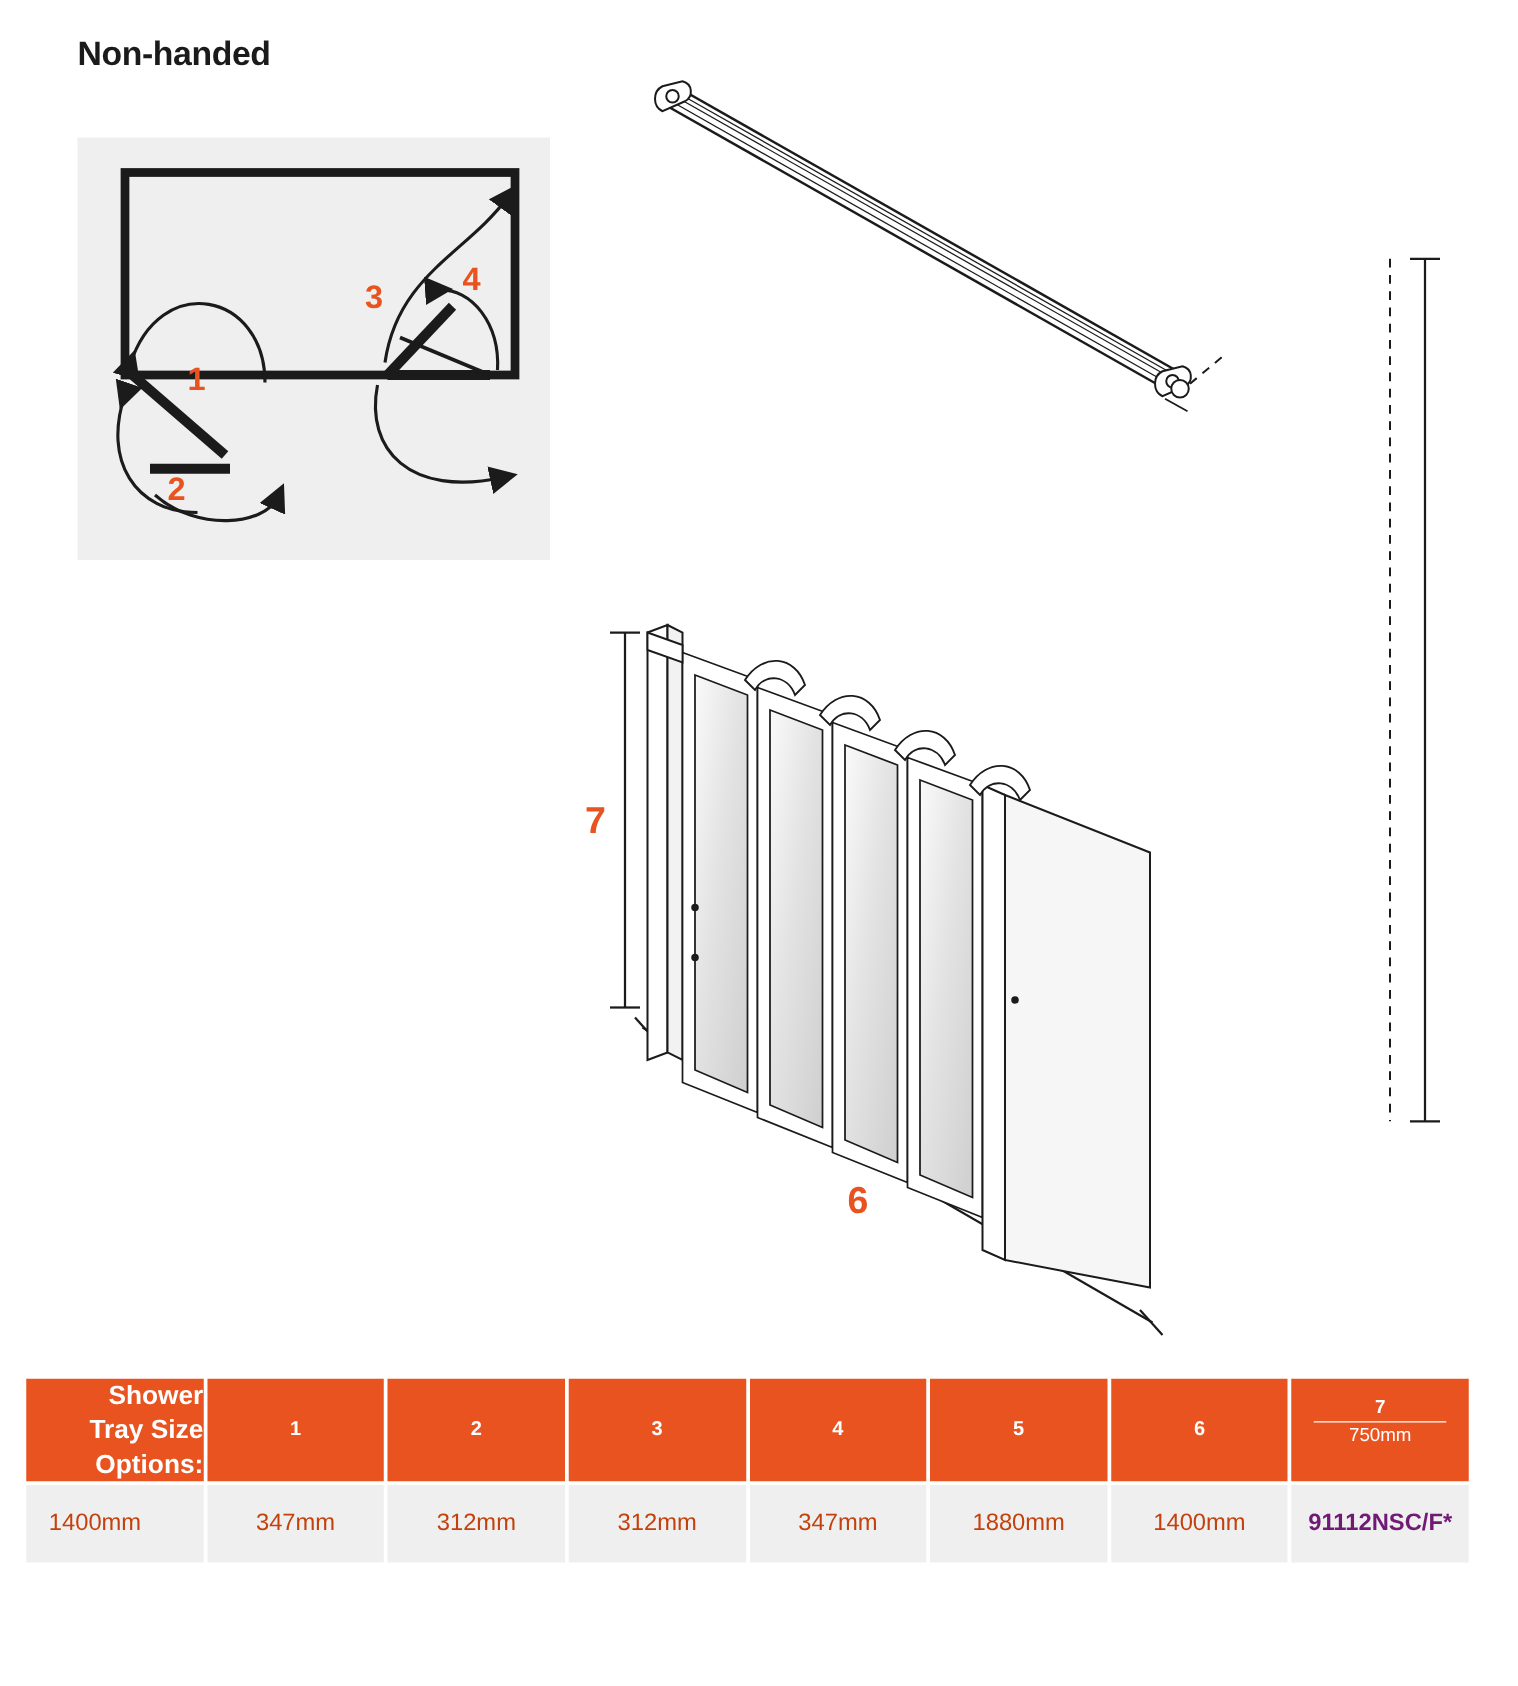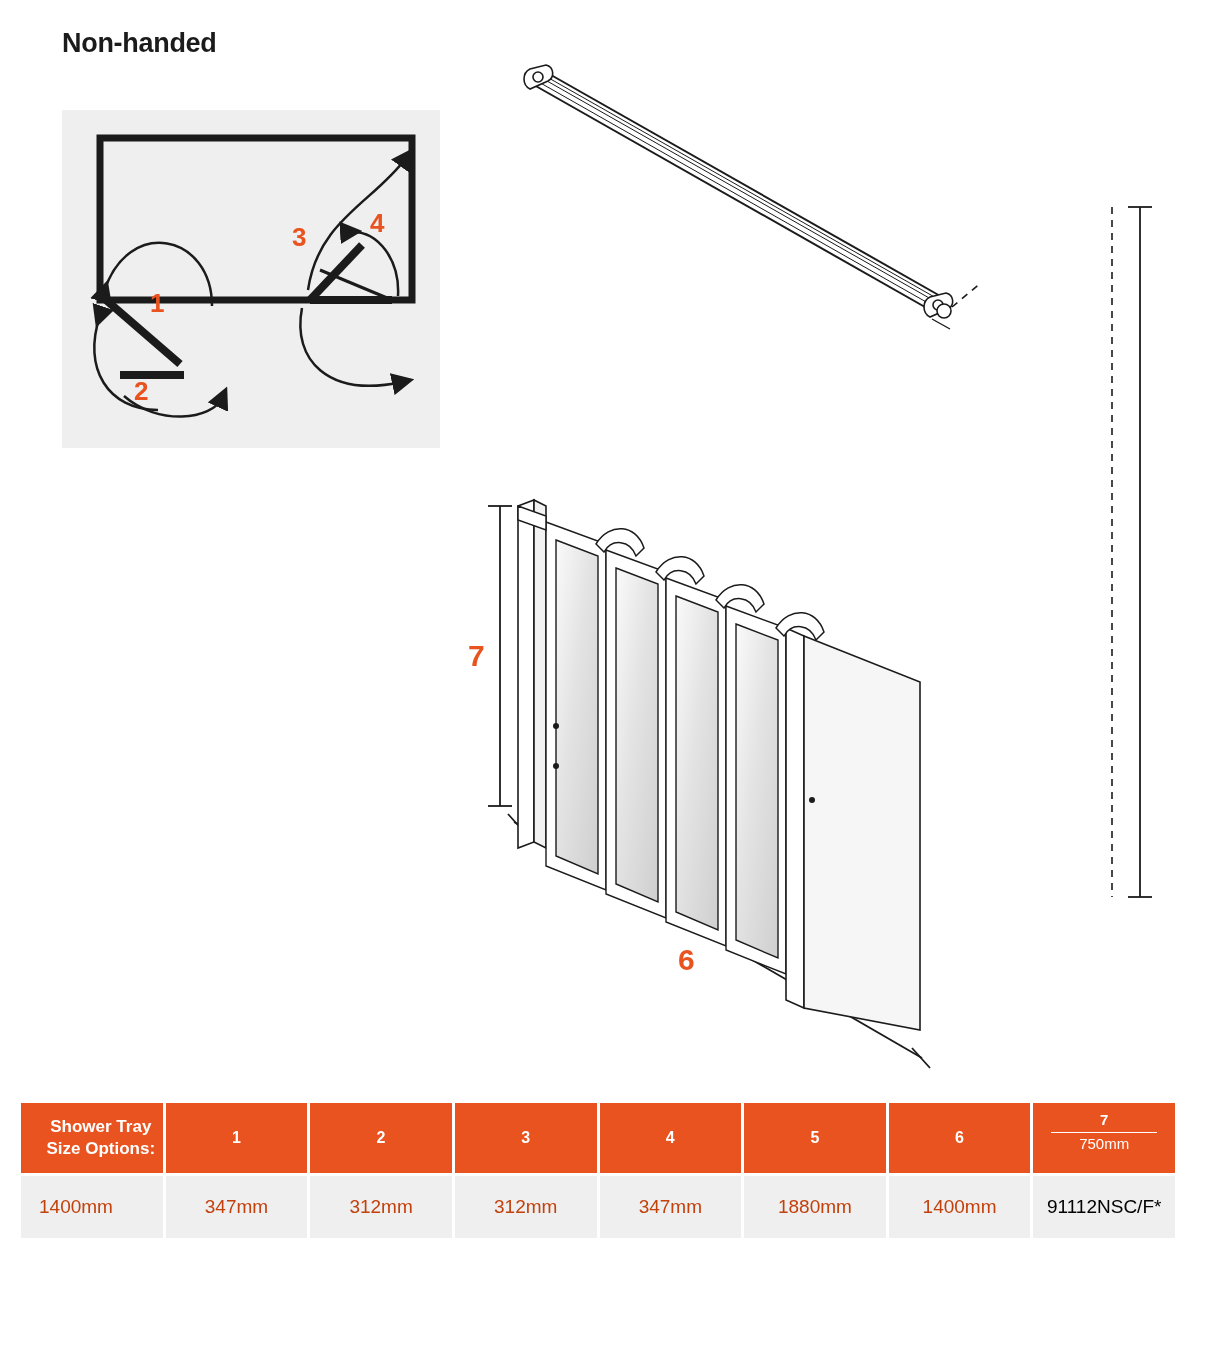--- a/index.html
+++ b/index.html
@@ -102,23 +102,23 @@
   .orange {
     background: #e8531f;
     color: #ffffff;
     font-weight: bold;
     text-align: center;
     vertical-align: middle;
     height: 70px;
     font-size: 16px;
   }
   .orange.left {
-    text-align: center;
+    text-align: right;
     padding-left: 18px;
-    font-size: 17px;
+    font-size: 21px;
     line-height: 1.3;
   }
   .orange.code-head {
     font-size: 15px;
     line-height: 1.25;
     font-weight: bold;
   }
   .orange .sub {
     display: block;
     font-weight: normal;
@@ -133,22 +133,22 @@
     text-align: center;
     vertical-align: middle;
     height: 62px;
     font-size: 19px;
   }
   .cell.left {
     text-align: left;
     padding-left: 18px;
   }
   .cell.code {
-    font-weight: normal;
-    color: #000000;
+    font-weight: bold;
+    color: #701a75;
     font-size: 19px;
   }
 </style>
 </head>
 <body>
 
 <div class="page">
 
   <div class="title">Non-handed</div>
 

